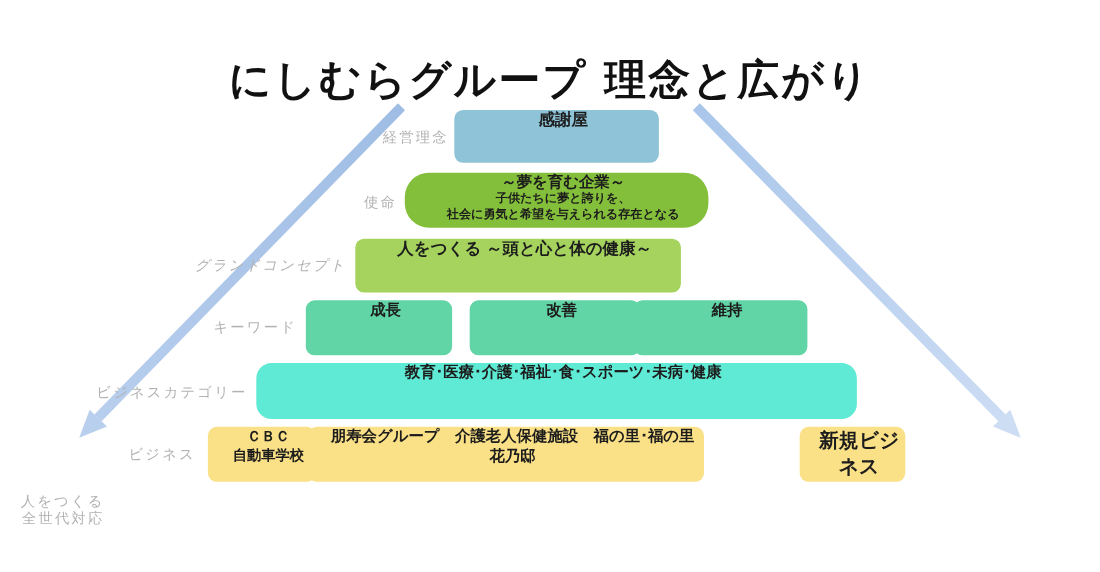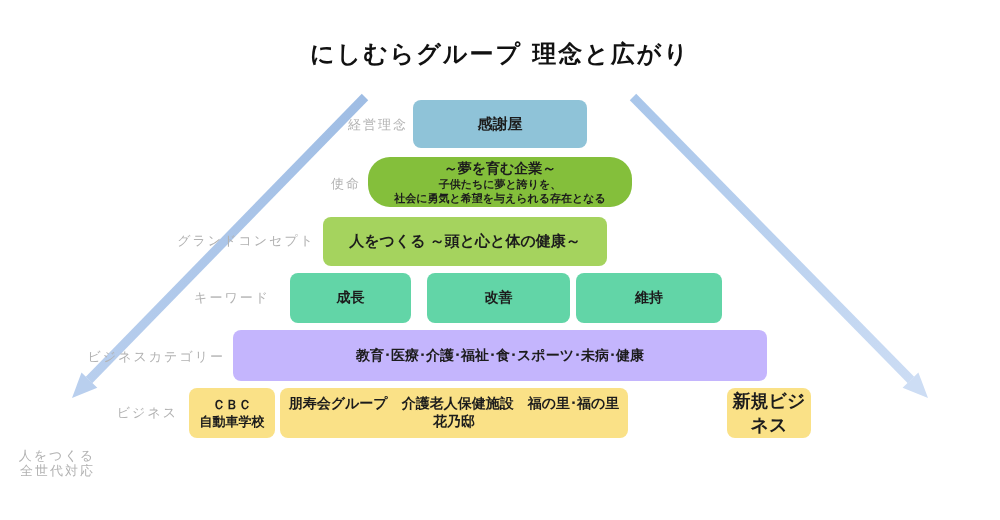--- a/index.html
+++ b/index.html
@@ -3,42 +3,42 @@
 <meta charset="utf-8">
 <style>
   html,body{margin:0;padding:0;background:#ffffff;}
   .canvas{
     position:relative;width:1000px;height:520px;overflow:hidden;background:#ffffff;
     font-family:"Liberation Sans","DejaVu Sans",sans-serif;color:#1c1c1c;
   }
   .page-title{
     position:absolute;left:0;top:22px;width:1000px;text-align:center;
     font-family:"DejaVu Serif","Liberation Serif",serif;
-    font-weight:bold;font-size:24px;letter-spacing:2px;color:#111;
+    font-weight:bold;font-size:38px;letter-spacing:2px;color:#111;
   }
   .arrows{position:absolute;left:0;top:0;z-index:0;}
   .row-label{
     position:absolute;z-index:2;text-align:right;
     font-size:13px;letter-spacing:2px;color:#b2b2b2;line-height:15px;
   }
   .pbox{
     position:absolute;z-index:1;border-radius:8px;
-    display:flex;flex-direction:column;align-items:center;justify-content:center;
-    text-align:center;font-weight:bold;color:#1c1c1c;
+    display:flex;flex-direction:column;align-items:center;
+    text-align:center;font-weight:bold;color:#1c1c1c;padding-left:12px;
   }
   .lv1{left:413px;top:100px;width:174px;height:48px;background:#8fc3d8;font-size:15px;}
   .lv2{left:368px;top:157px;width:264px;height:50px;background:#84bf3b;border-radius:22px;}
   .lv2 .big{font-size:14px;line-height:17px;}
   .lv2 .small{font-size:11px;line-height:14px;}
   .lv3{left:323px;top:217px;width:284px;height:49px;background:#a5d35e;font-size:15px;}
   .lv4{top:273px;height:50px;background:#62d5a7;font-size:14px;}
-  .lv4a{left:278px;width:121px;margin-left:12px;}
+  .lv4a{left:278px;width:121px;}
   .lv4b{left:427px;width:143px;}
   .lv4c{left:576px;width:146px;}
-  .lv5{left:233px;top:330px;width:534px;height:51px;background:#c4b5fd;font-size:14px;}
+  .lv5{left:233px;top:330px;width:534px;height:51px;background:#5eead4;font-size:14px;border-radius:14px;}
   .lv6{top:388px;height:50px;background:#fae187;}
   .lv6a{left:189px;width:86px;font-size:13px;line-height:17px;}
   .lv6b{left:280px;width:348px;font-size:14px;}
   .lv6c{left:727px;width:84px;font-size:18px;}
   .lv7{left:101px;top:447px;width:801px;height:50px;background:#fdf3d1;border-radius:10px;font-size:13px;}
 </style>
 </head>
 <body>
 
 <div class="canvas">
@@ -71,21 +71,21 @@
     <span>感謝屋</span>
   </div>
 
   <div class="row-label" style="left:161px;top:176px;width:200px;">使命</div>
   <div class="pbox lv2">
     <span class="big">～夢を育む企業～</span>
     <span class="small">子供たちに夢と誇りを、</span>
     <span class="small">社会に勇気と希望を与えられる存在となる</span>
   </div>
 
-  <div class="row-label" style="left:115px;top:233px;width:200px;">グランドコンセプト</div>
+  <div class="row-label" style="left:115px;top:233px;width:200px;font-style:italic;">グランドコンセプト</div>
   <div class="pbox lv3">
     <span>人をつくる ～頭と心と体の健康～</span>
   </div>
 
   <div class="row-label" style="left:70px;top:290px;width:200px;">キーワード</div>
   <div class="pbox lv4 lv4a">
     <span>成長</span>
   </div>
   <div class="pbox lv4 lv4c">
     <span>維持</span>

